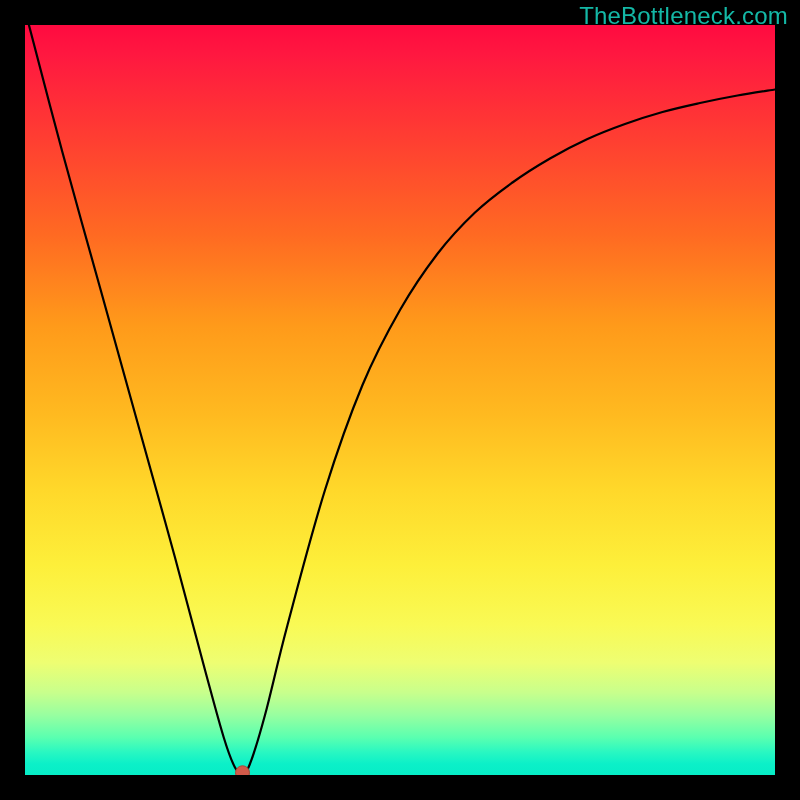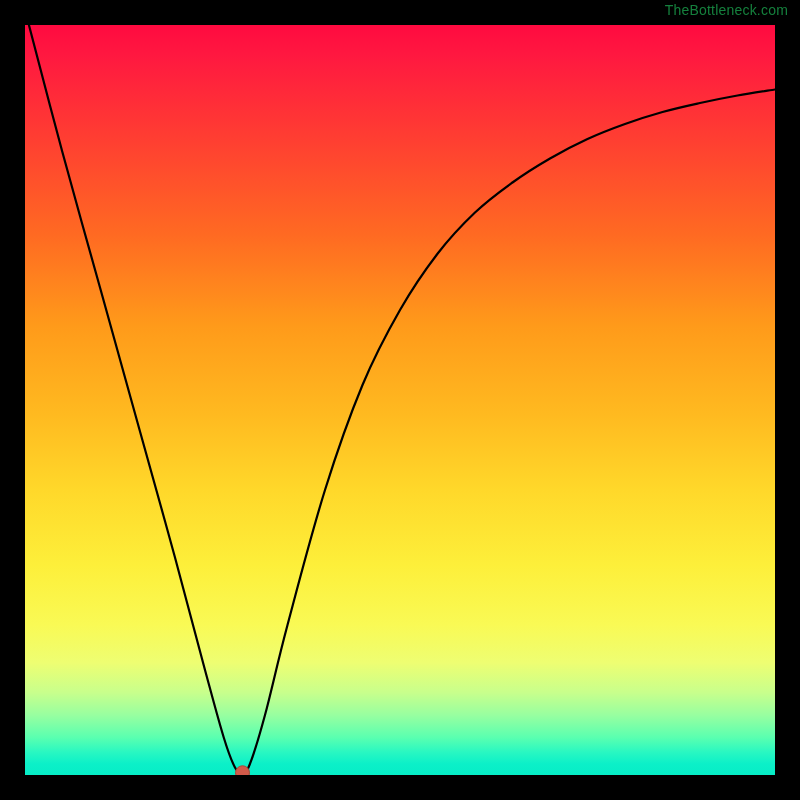--- a/index.html
+++ b/index.html
@@ -49,22 +49,22 @@
   }
   .curve-svg {
     position: absolute;
     top: 0; left: 0;
     width: 750px; height: 750px;
   }
   .watermark {
     position: absolute;
     top: 2px;
     right: 12px;
-    color: #15803d;
-    font-size: 14px;
+    color: #14b8a6;
+    font-size: 24px;
     letter-spacing: 0.2px;
     user-select: none;
   }
 </style>
 </head>
 <body>
 
 <div class="frame">
   <div class="plot-area">
     <div class="gradient"></div>

